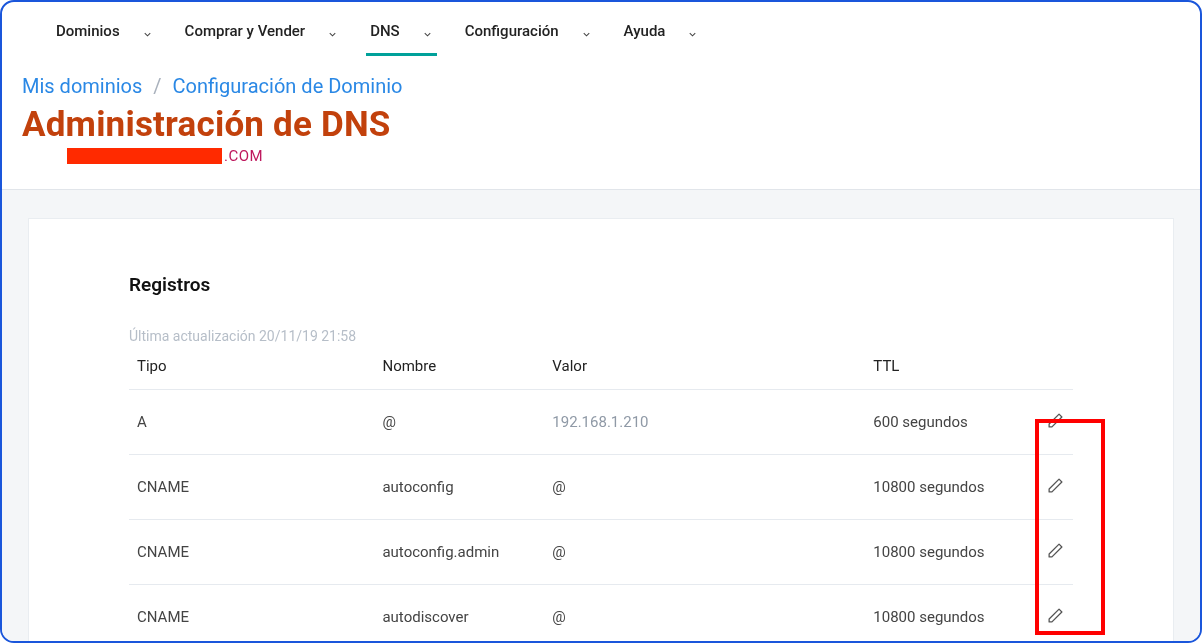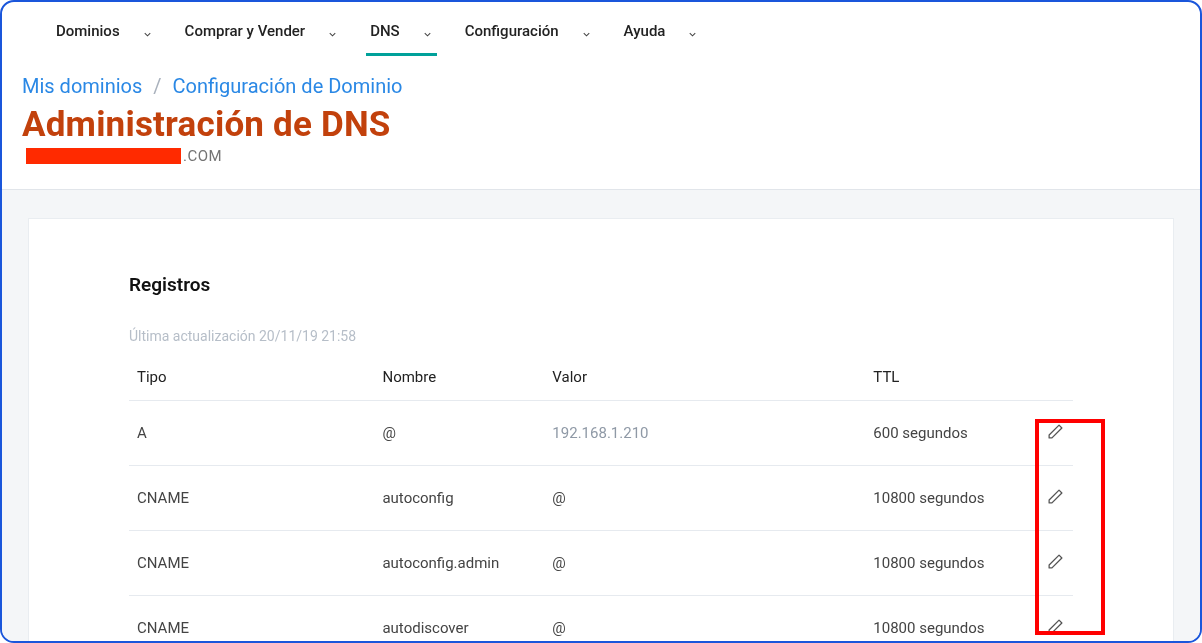--- a/index.html
+++ b/index.html
@@ -63,24 +63,25 @@
     .page-title {
       font-size: 35px;
       font-weight: 700;
       color: #c2410c;
       padding: 6px 20px 0 20px;
       letter-spacing: .2px;
     }
     .domain-line {
       display: flex;
       align-items: center;
-      padding: 2px 20px 24px 24px;
+      padding: 2px 20px 24px 37px;
       font-size: 15px;
       letter-spacing: .5px;
-      color: #737373;
+      color: #be185d;
+      margin-left: 28px;
     }
     .redacted {
       display: inline-block;
       width: 155px;
       height: 16px;
       background: #ff2a00;
       margin-right: 2px;
     }
 
     .hr-shadow {
@@ -105,21 +106,21 @@
     }
     .card h2 {
       font-size: 19px;
       font-weight: 600;
       color: #111;
       margin-bottom: 32px;
     }
     .last-updated {
       color: #b6bec8;
       font-size: 14px;
-      margin-bottom: 12px;
+      margin-bottom: 1px;
     }
 
     
     table {
       width: 100%;
       border-collapse: collapse;
     }
     th {
       text-align: left;
       font-size: 15px;

